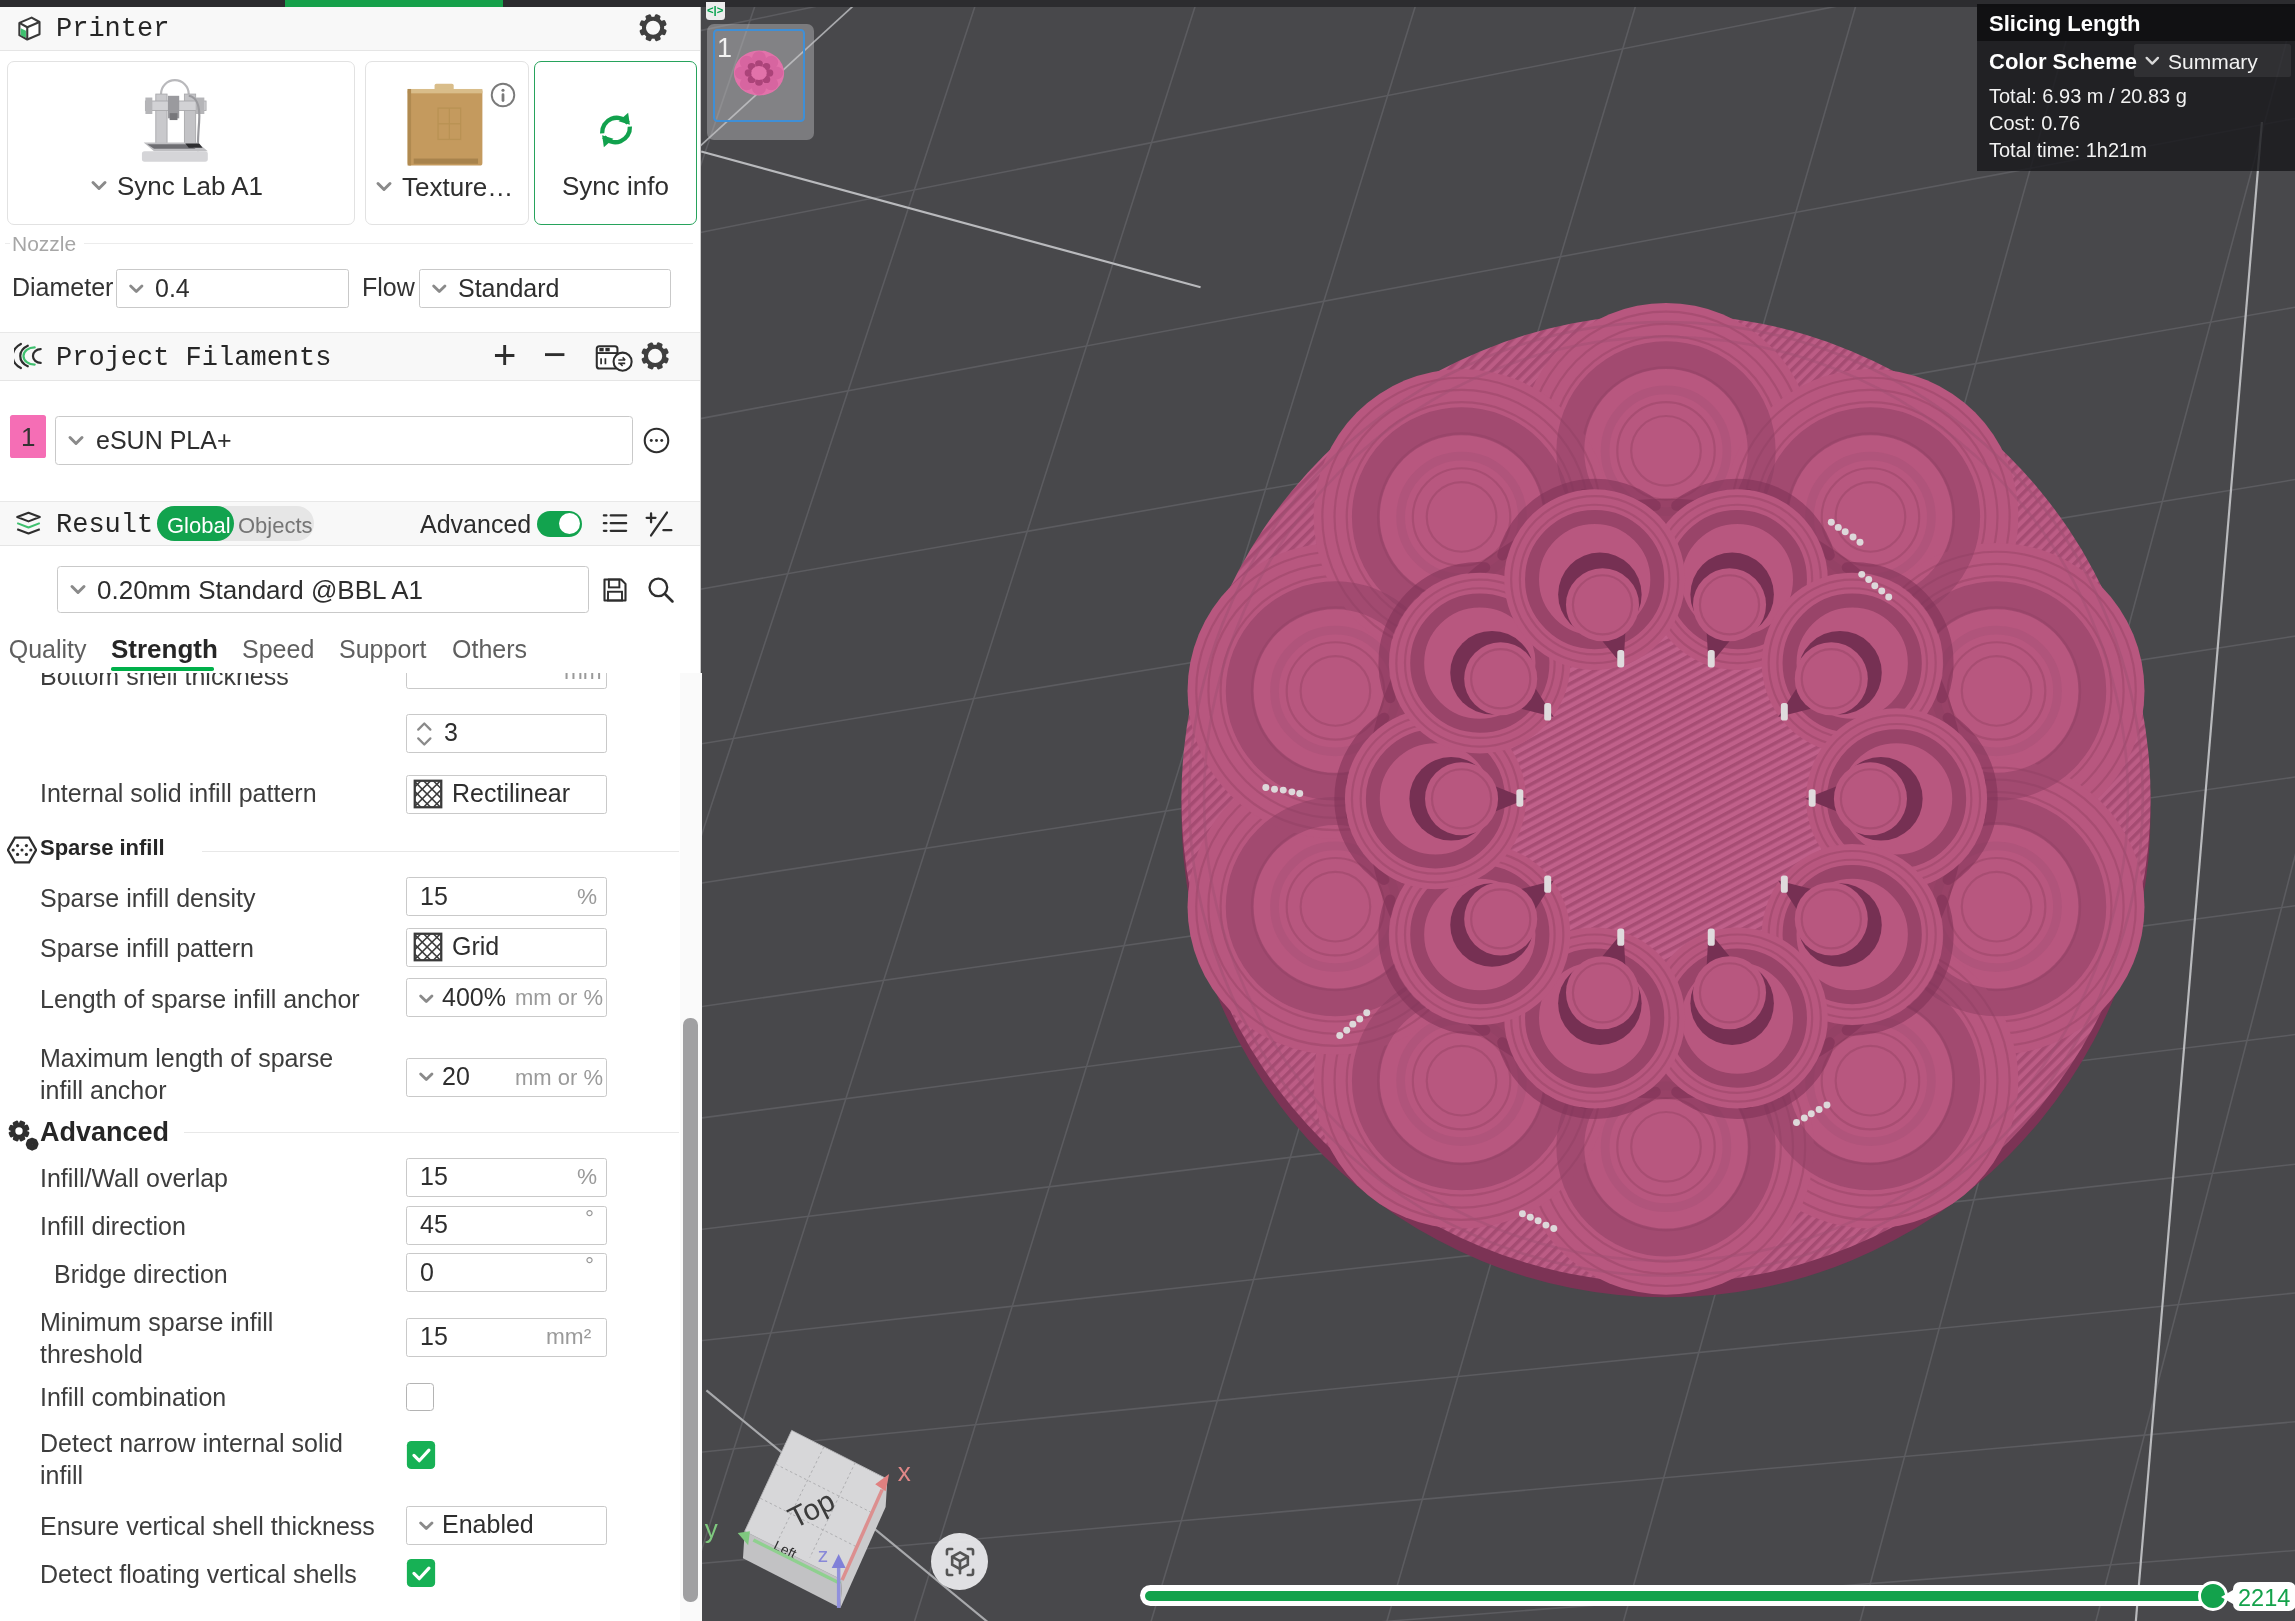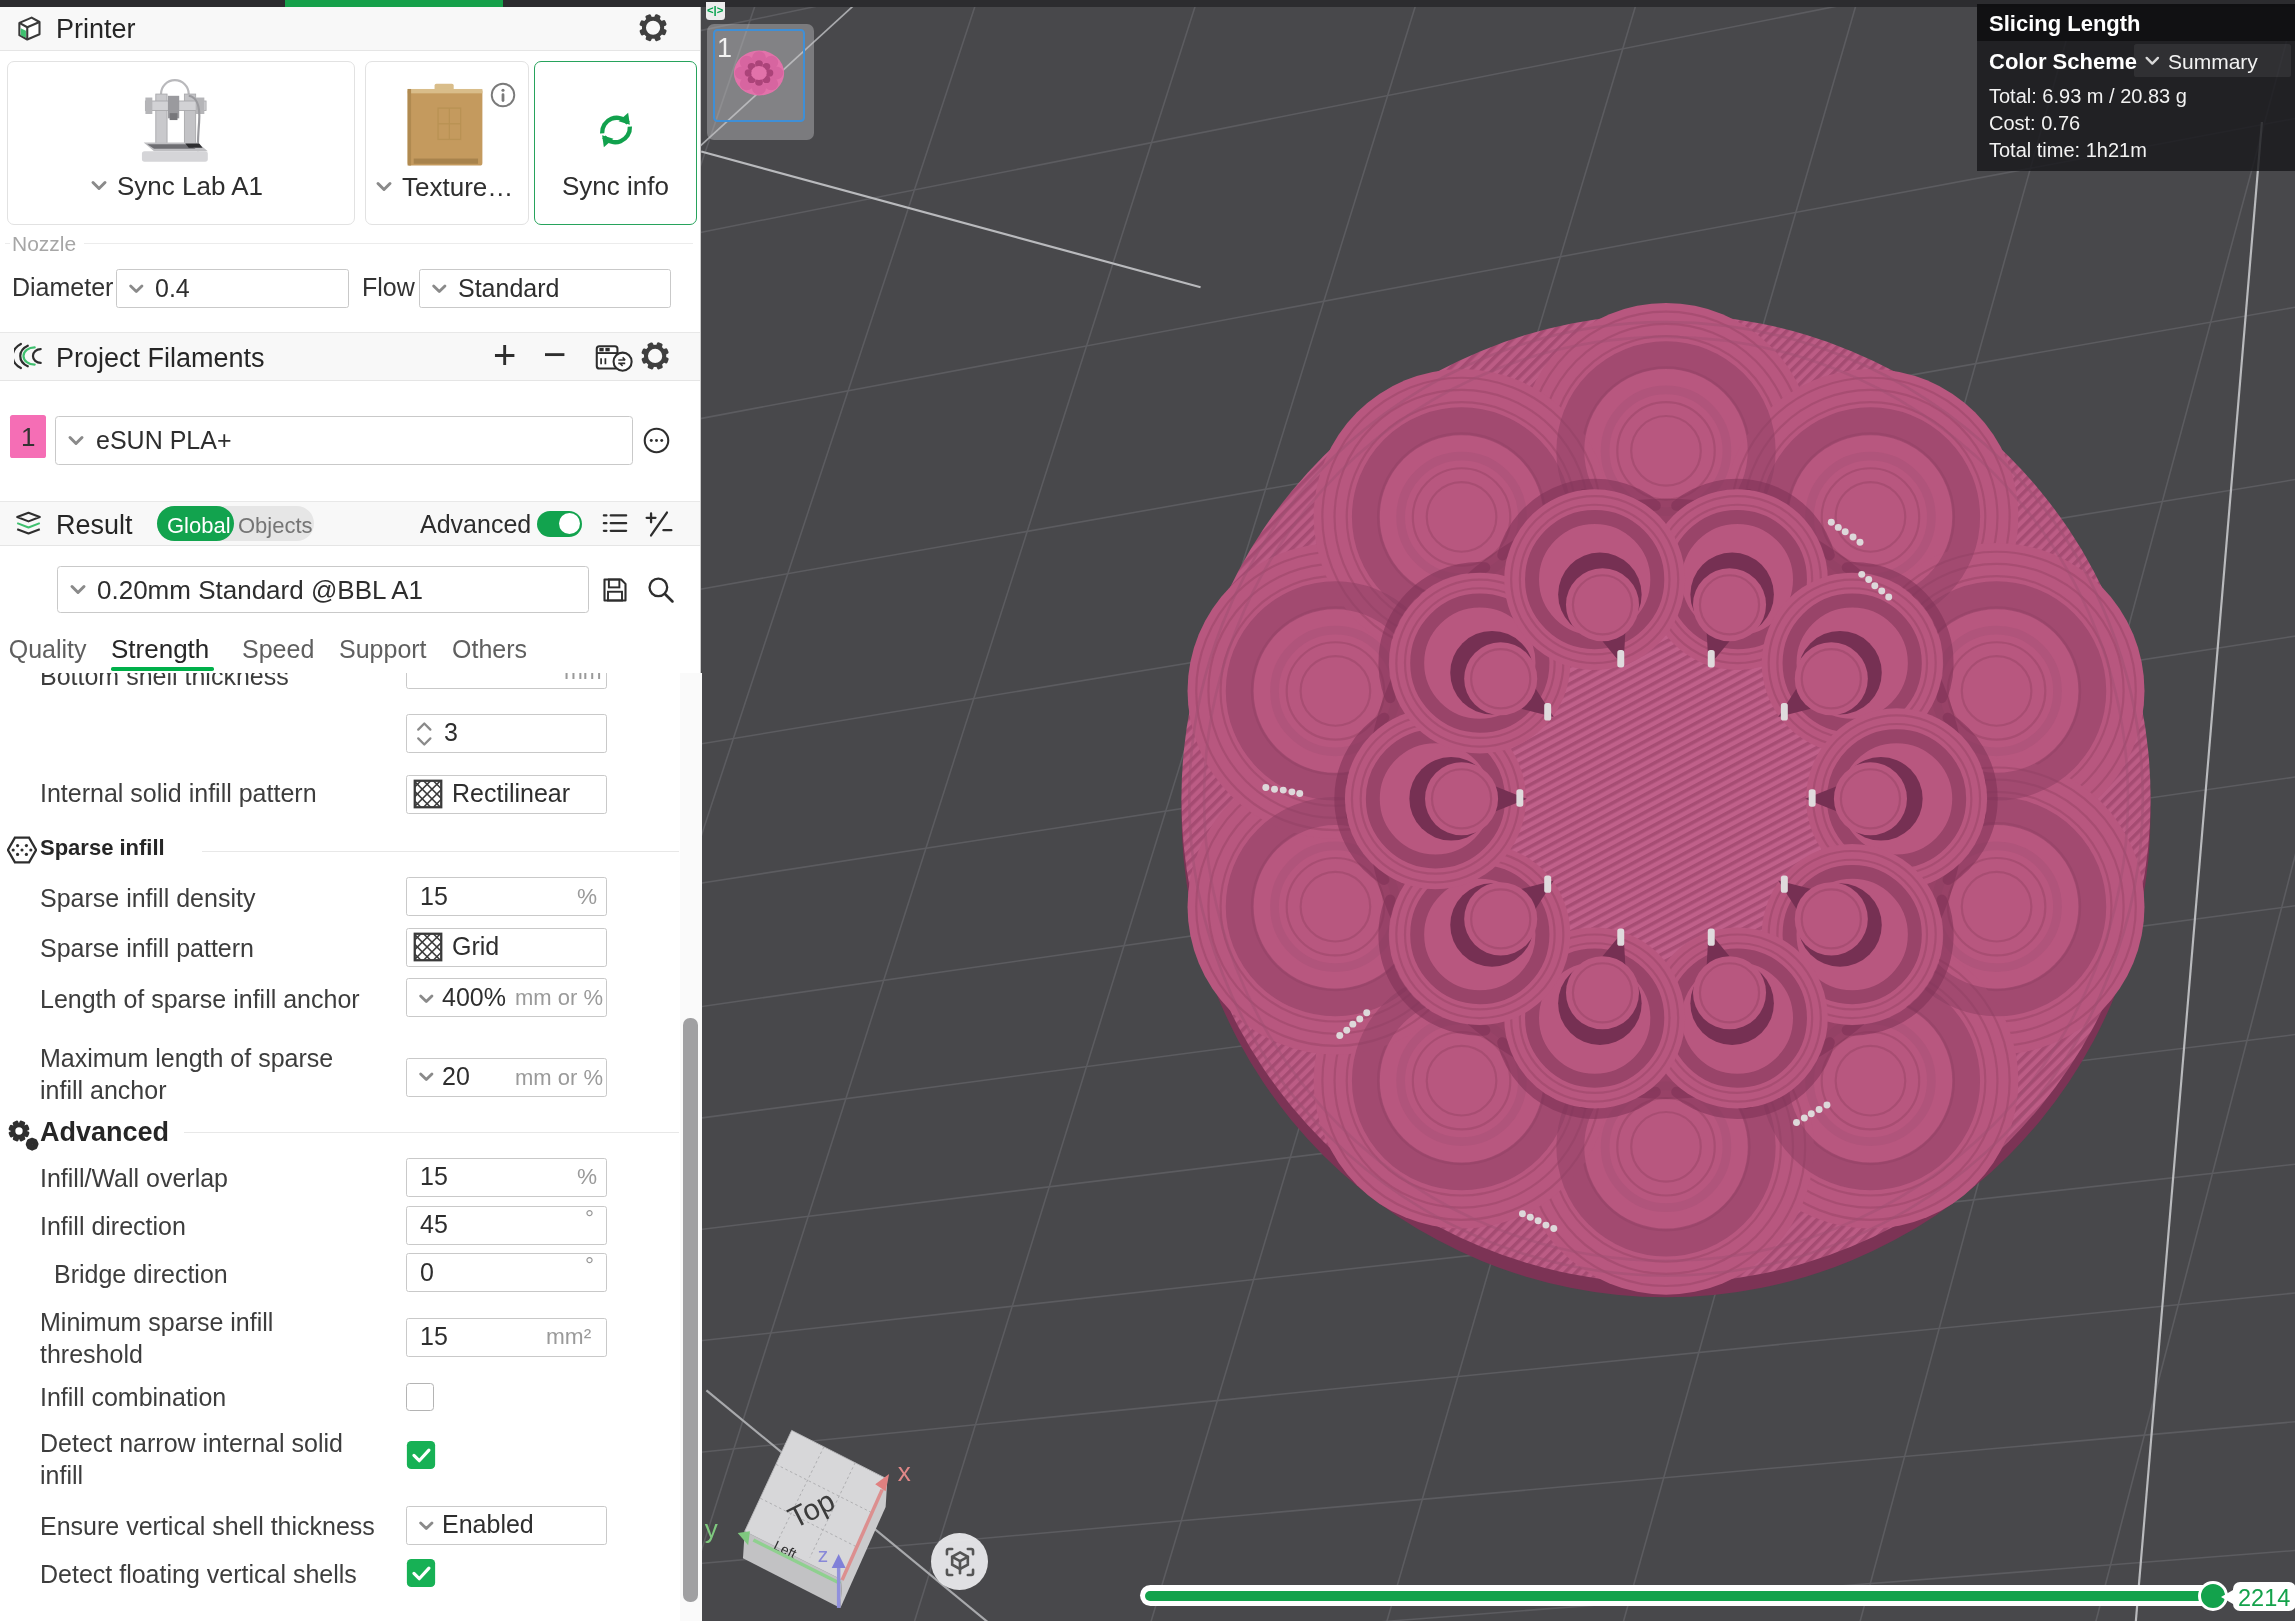--- a/index.html
+++ b/index.html
@@ -1,19 +1,19 @@
 <!DOCTYPE html>
 <html style="font-size:14px"><head><meta charset="utf-8">
 <style>
   html,body{margin:0;padding:0;width:2295px;height:1622px;overflow:hidden;background:#48484b;
     font-family:"Liberation Sans", sans-serif;}
   .abs{position:absolute;}
   .lbl{position:absolute;font-size:25px;color:#3d3d3d;line-height:32px;}
   .vtxt{position:absolute;font-size:25px;color:#2e2e2e;}
-  .hdr{position:absolute;font-size:27px;color:#262626;}
+  .hdr{position:absolute;font-size:27px;color:#262626;font-family:Liberation Mono, monospace;}
 </style></head>
 <body>
 
 <div class="abs" style="left:0;top:0;width:2295px;height:1622px;background:#48484b"></div>
 <svg class="abs" style="left:0;top:0" width="2295" height="1622" viewBox="0 0 2638 1864">
     <line x1="364" y1="0" x2="-307" y2="1864" stroke="#5c5c60" stroke-width="1.8"></line>
     <line x1="617" y1="0" x2="-35" y2="1864" stroke="#5c5c60" stroke-width="1.8"></line>
     <line x1="870" y1="0" x2="236" y2="1864" stroke="#5c5c60" stroke-width="1.8"></line>
     <line x1="1123" y1="0" x2="508" y2="1864" stroke="#5c5c60" stroke-width="1.8"></line>
     <line x1="1376" y1="0" x2="780" y2="1864" stroke="#5c5c60" stroke-width="1.8"></line>
@@ -552,21 +552,21 @@
 <svg class="abs" style="left:601px;top:576px" width="28" height="28" viewBox="0 0 32 32">
 <path d="M4,4 h19 l5,5 v19 h-24 z" fill="none" stroke="#2e2e2e" stroke-width="2.4" stroke-linejoin="round"></path>
 <rect x="9" y="4" width="12" height="9" fill="none" stroke="#2e2e2e" stroke-width="2.2"></rect>
 <rect x="8" y="18" width="16" height="10" fill="none" stroke="#2e2e2e" stroke-width="2.2"></rect>
 </svg>
 <svg class="abs" style="left:646px;top:575px" width="30" height="30" viewBox="0 0 34 34">
 <circle cx="14" cy="14" r="10" fill="none" stroke="#2e2e2e" stroke-width="2.6"></circle>
 <line x1="21.5" y1="21.5" x2="30" y2="30" stroke="#2e2e2e" stroke-width="3" stroke-linecap="round"></line>
 </svg>
 <div class="abs" style="left:8.7px;top:635px;font-size:25px;color:#5f5f5f">Quality</div>
-<div class="abs" style="left:111px;top:634px;font-size:26px;font-weight:normal;color:#262626">Strength</div>
+<div class="abs" style="left:111px;top:634px;font-size:26px;font-weight:bold;color:#262626">Strength</div>
 <div class="abs" style="left:242px;top:635px;font-size:25px;color:#5f5f5f">Speed</div>
 <div class="abs" style="left:339px;top:635px;font-size:25px;color:#5f5f5f">Support</div>
 <div class="abs" style="left:452px;top:635px;font-size:25px;color:#5f5f5f">Others</div>
 <div class="abs" style="left:111px;top:667px;width:103px;height:4.4px;background:#00b04a;border-radius:1.7px"></div>
 <div class="abs" style="left:0;top:673px;width:679px;height:949px;overflow:hidden">
     <div style="position:absolute;left:40px;top:-11.3px;font-size:25px;color:#3d3d3d">Bottom shell thickness</div>
     <div style="position:absolute;left:406px;top:-22.6px;width:199px;height:37px;background:#fff;border:0.9px solid #c9c9c9;border-radius:2.6px"></div>
     <div style="position:absolute;left:564px;top:-14px;font-size:22.6px;color:#9a9a9a">mm</div>
     <div style="position:absolute;left:406px;top:41px;width:199px;height:37px;background:#fff;border:0.9px solid #c9c9c9;border-radius:2.6px"></div>
     <svg style="position:absolute;left:413px;top:46px" width="22.6" height="30" viewBox="0 0 26 34">

